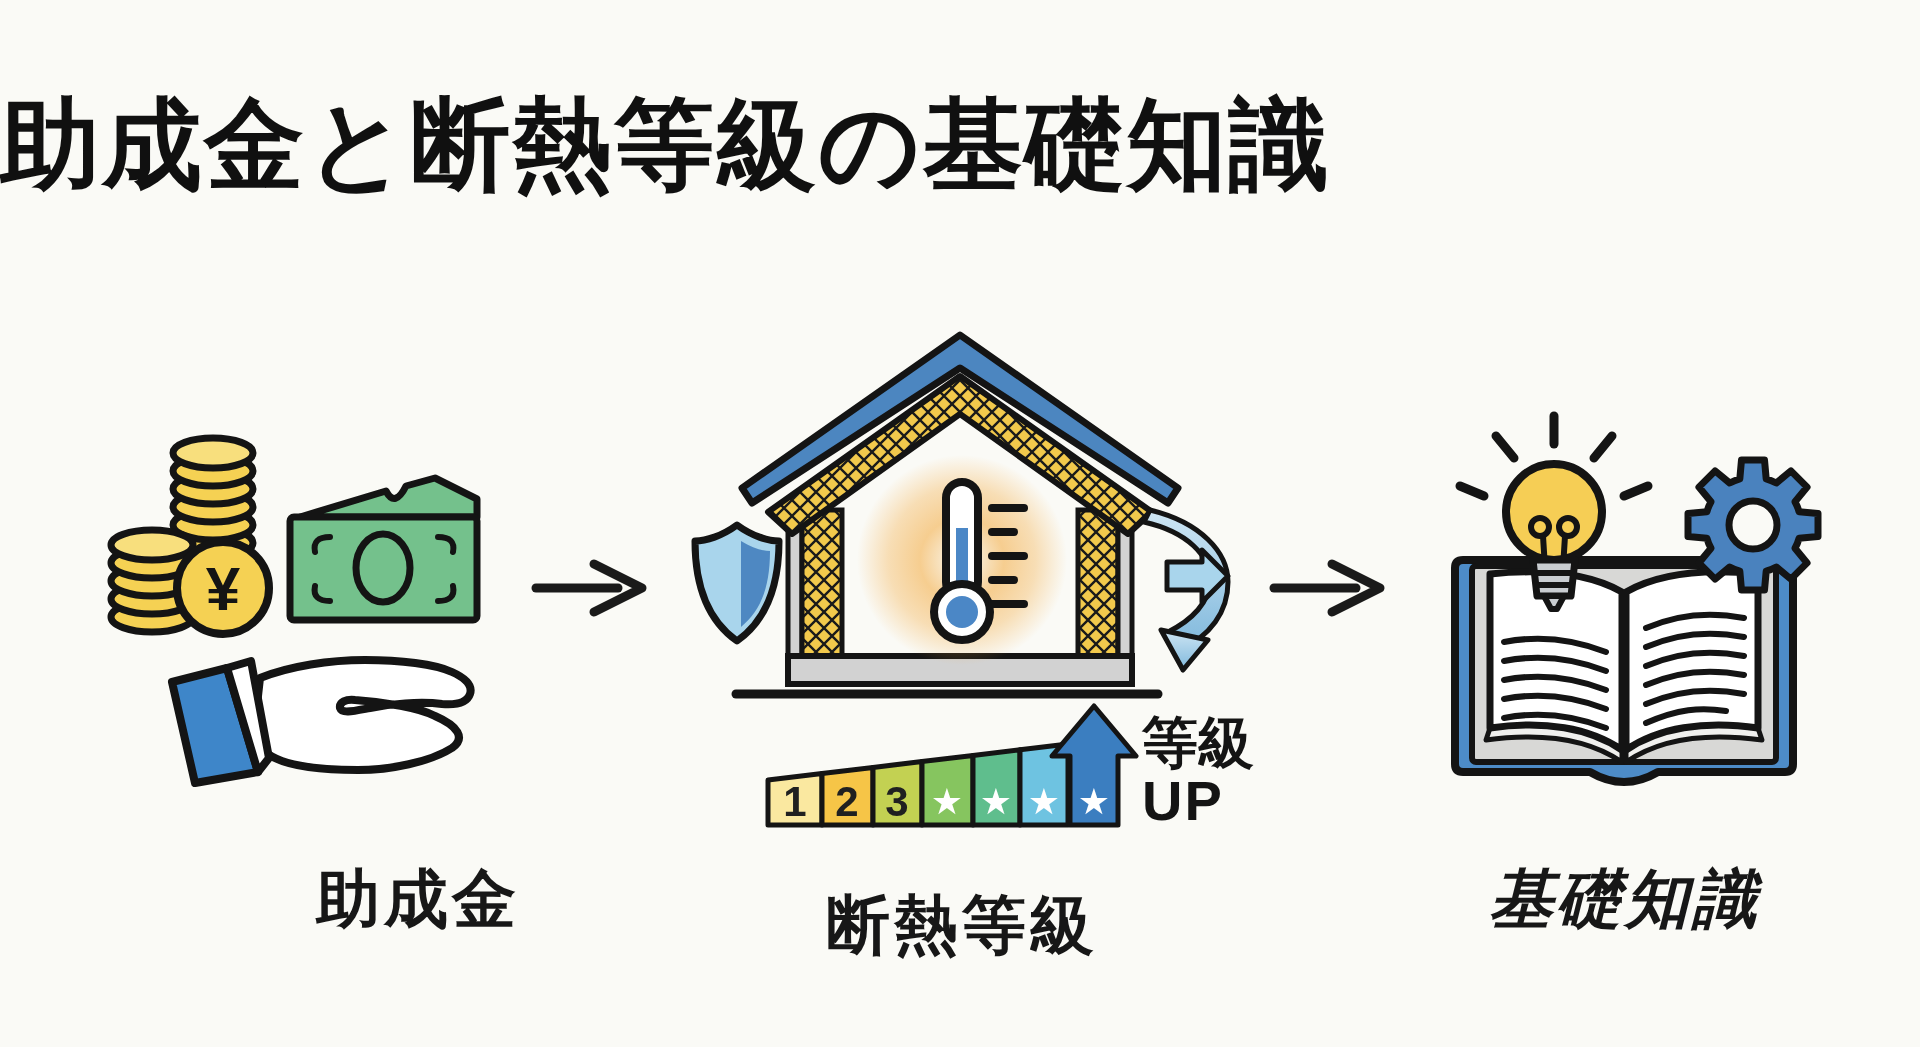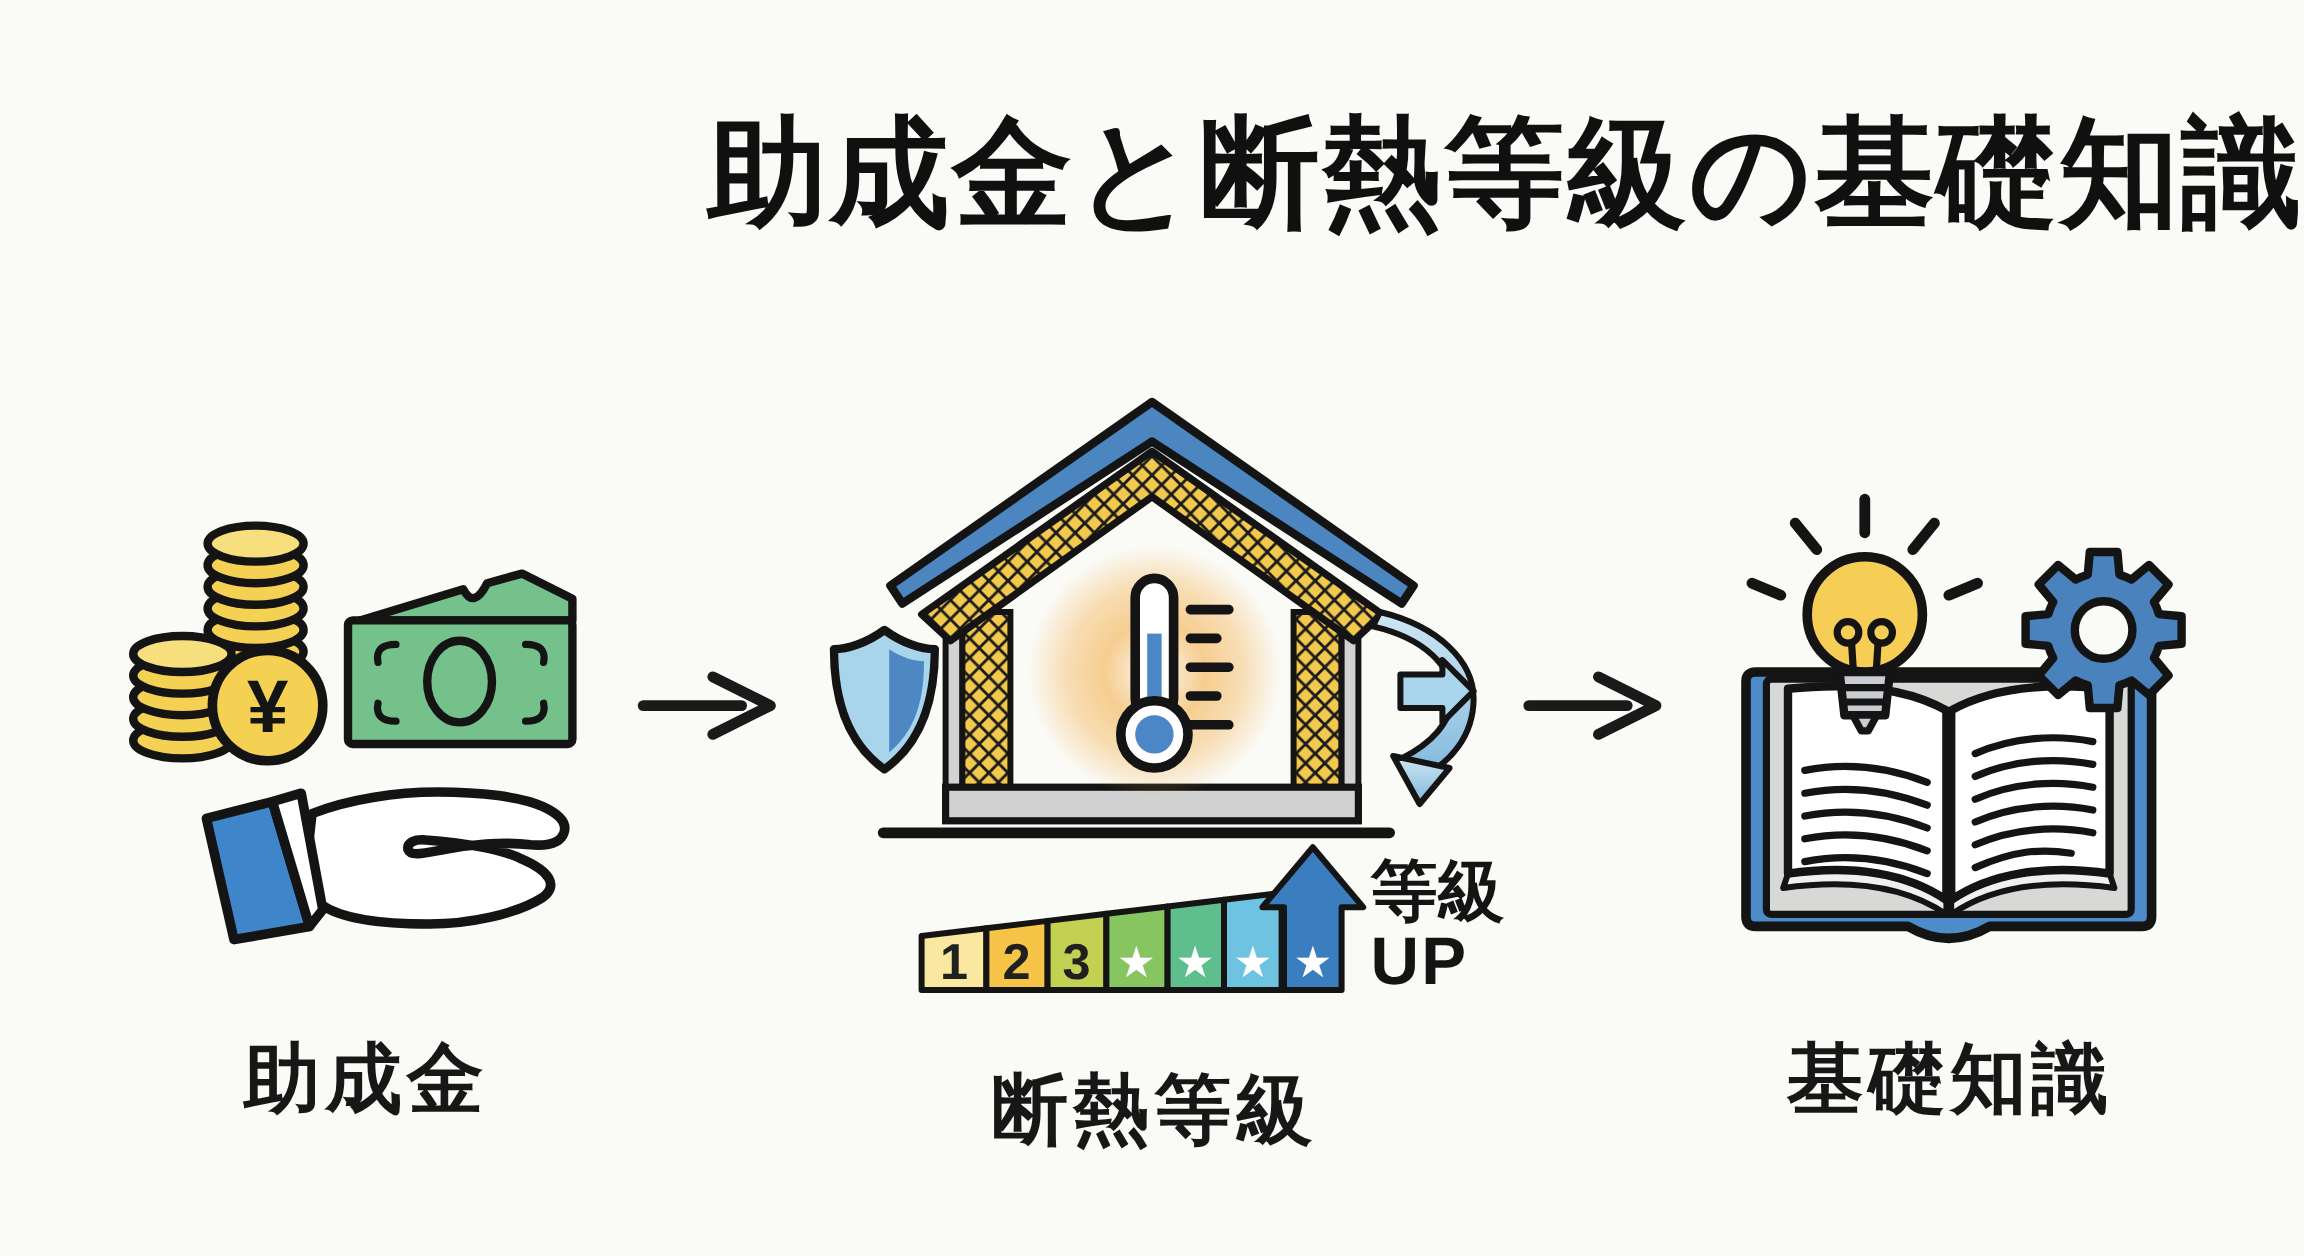--- a/index.html
+++ b/index.html
@@ -4,32 +4,31 @@
 <style>
   html,body{margin:0;padding:0;}
   body{
     width:1920px;height:1047px;position:relative;overflow:hidden;
     background:#fafaf6;
     font-family:"Liberation Sans", sans-serif;
     color:#111;
   }
   .abs{position:absolute;}
   #title{
-    left:0;right:0;top:92px;text-align:right;
+    left:0;right:0;top:92px;text-align:left;
     font-size:100px;font-weight:900;letter-spacing:2px;color:#101010;
     line-height:1.05;
-    margin-left:43px;
   }
   .step-label{
     top:856px;text-align:center;font-size:64px;font-weight:900;color:#171717;
     letter-spacing:4px;z-index:5;
   }
-  #label-subsidy{left:90px;width:430px;}
+  #label-subsidy{left:90px;width:430px;text-align:right;}
   #label-insulation{left:737px;width:450px;margin-top:26px;}
-  #label-knowledge{left:1400px;width:450px;}
+  #label-knowledge{left:1400px;width:450px;font-style:italic;}
   svg{display:block;}
   svg text{font-family:"Liberation Sans", sans-serif;}
 </style>
 </head>
 <body>
 
 <div id="title" class="abs">助成金と断熱等級の基礎知識</div>
 
 <svg class="abs" style="left:90px;top:330px;" width="430" height="480" viewBox="0 0 430 480">
 

